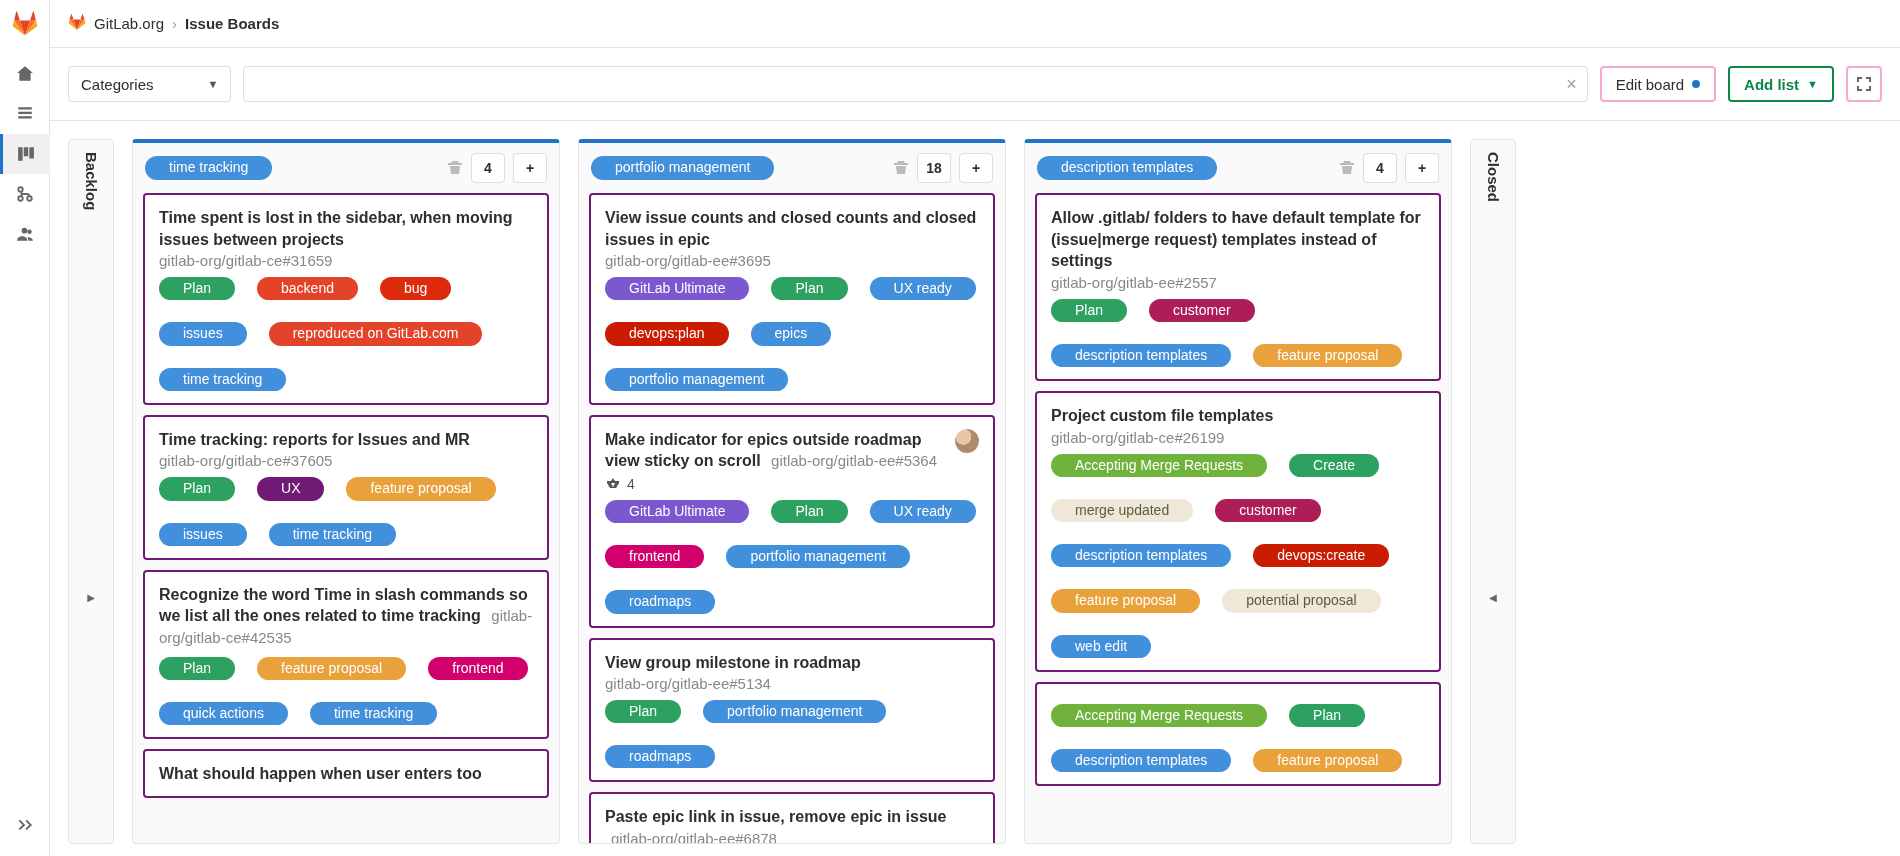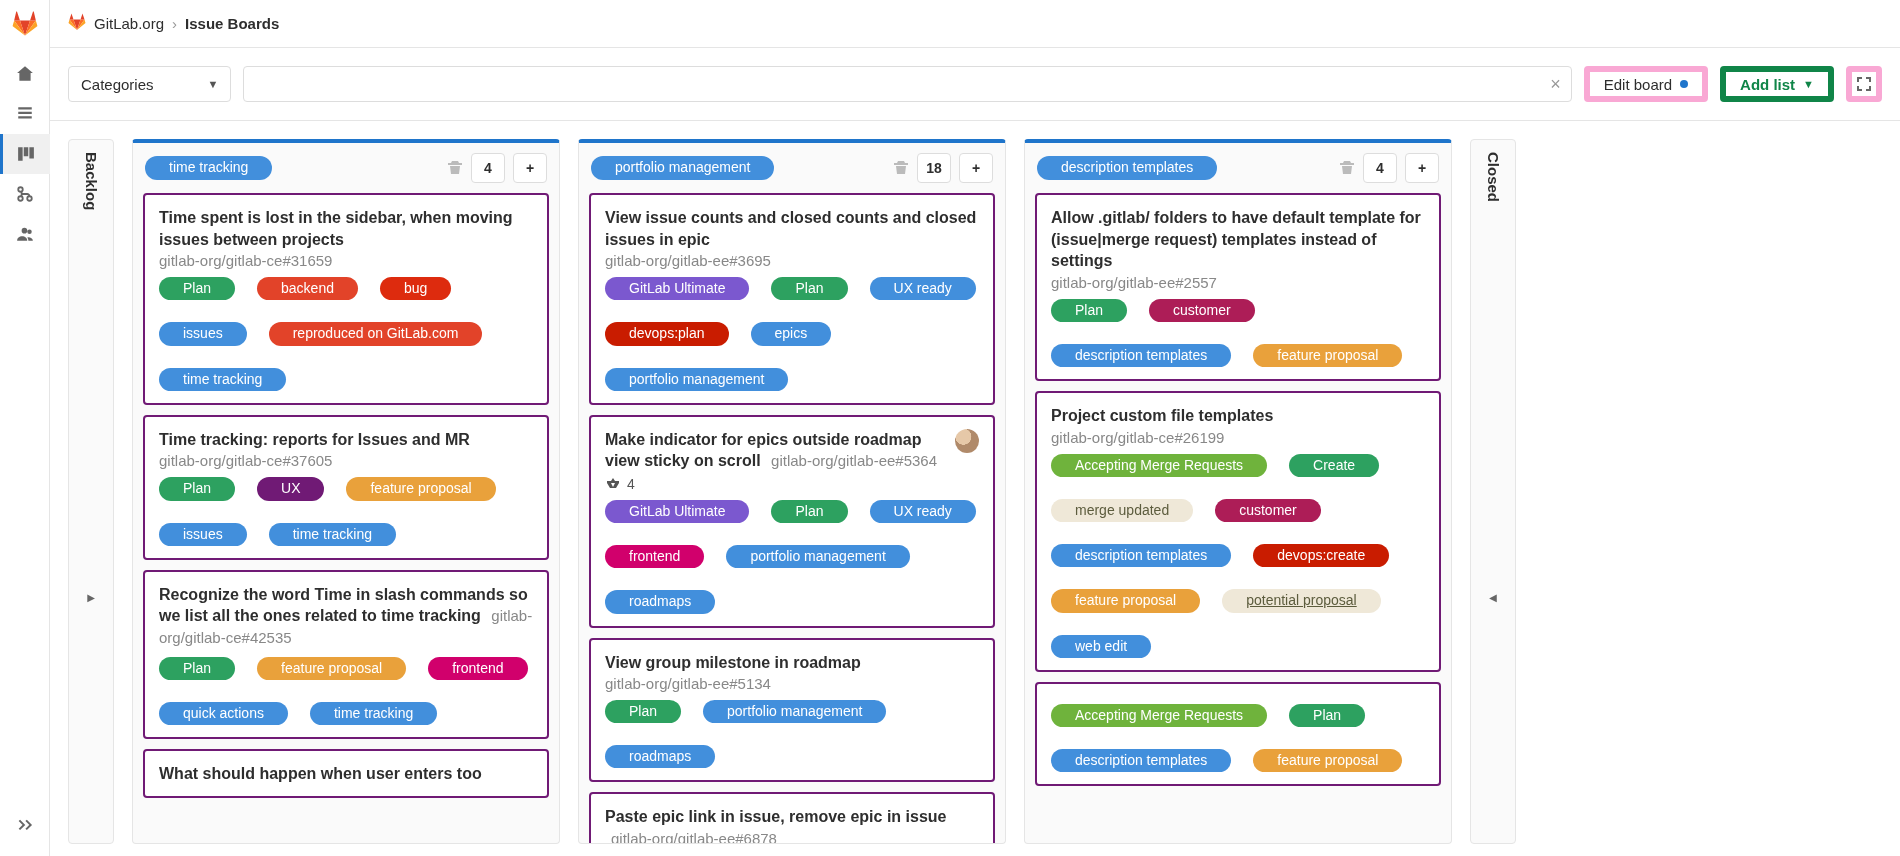--- a/index.html
+++ b/index.html
@@ -24,21 +24,21 @@
 .crumbs .sep { color: #999; }
 .crumbs .current { font-weight: 600; }
 .mini-logo svg { width: 18px; height: 18px; }
 
 
 .toolbar { display: flex; align-items: center; gap: 12px; padding: 18px; border-bottom: 1px solid #e5e5e5; }
 .select { border: 1px solid #ddd; border-radius: 4px; height: 36px; padding: 0 12px; display: flex; align-items: center; gap: 54px; font-size: 15px; cursor: pointer; }
 .filter-input { flex: 1; border: 1px solid #ddd; border-radius: 4px; height: 36px; display: flex; align-items: center; padding: 0 10px; }
 .filter-input input { flex: 1; border: none; outline: none; font-size: 15px; }
 .filter-input .clear { color: #999; cursor: pointer; font-size: 18px; }
-.btn { border: 6px solid #f9a8d4; border-radius: 4px; height: 36px; padding: 0 14px; display: flex; align-items: center; gap: 8px; font-size: 15px; background: #fff; cursor: pointer; }
+.btn { border: 2px solid #f9a8d4; border-radius: 4px; height: 36px; padding: 0 14px; display: flex; align-items: center; gap: 8px; font-size: 15px; background: #fff; cursor: pointer; }
 .dot-blue { width: 8px; height: 8px; border-radius: 50%; background: #1f75cb; }
 .btn-green { border-color: #108548; color: #108548; font-weight: 600; }
 .btn-icon { width: 36px; justify-content: center; padding: 0; }
 
 
 .board-scroll { flex: 1; overflow-x: auto; overflow-y: hidden; padding: 18px 18px 12px 18px; }
 .board { display: flex; gap: 18px; height: 100%; align-items: stretch; }
 
 
 .col-collapsed { width: 46px; background: #fafafa; border: 1px solid #e5e5e5; border-radius: 4px; display: flex; flex-direction: column; align-items: center; padding-top: 12px; gap: 14px; }
@@ -303,21 +303,21 @@
                 <div class="card-title">Project custom file templates</div>
                 <div class="card-ref card-ref-block">gitlab-org/gitlab-ce#26199</div>
                 <div class="labels">
                   <span class="pill" style="background: rgb(111, 179, 60);">Accepting Merge Requests</span>
                   <span class="pill" style="background: rgb(45, 161, 96);">Create</span>
                   <span class="pill" style="background: rgb(239, 232, 216); color: rgb(92, 92, 61);">merge updated</span>
                   <span class="pill" style="background: rgb(173, 29, 87);">customer</span>
                   <span class="pill" style="background: rgb(66, 143, 220);">description templates</span>
                   <span class="pill" style="background: rgb(201, 28, 0);">devops:create</span>
                   <span class="pill" style="background: rgb(233, 161, 59);">feature proposal</span>
-                  <span class="pill" style="background: rgb(239, 232, 216); color: rgb(92, 92, 61); text-decoration: underline;">potential proposal</span>
+                  <span class="pill" style="background: rgb(239, 232, 216); color: rgb(92, 92, 61);">potential proposal</span>
                   <span class="pill" style="background: rgb(66, 143, 220);">web edit</span>
                 </div>
               </div>
               <div class="card">
                 <div class="labels">
                   <span class="pill" style="background: rgb(111, 179, 60);">Accepting Merge Requests</span>
                   <span class="pill" style="background: rgb(45, 161, 96);">Plan</span>
                   <span class="pill" style="background: rgb(66, 143, 220);">description templates</span>
                   <span class="pill" style="background: rgb(233, 161, 59);">feature proposal</span>
                 </div>

